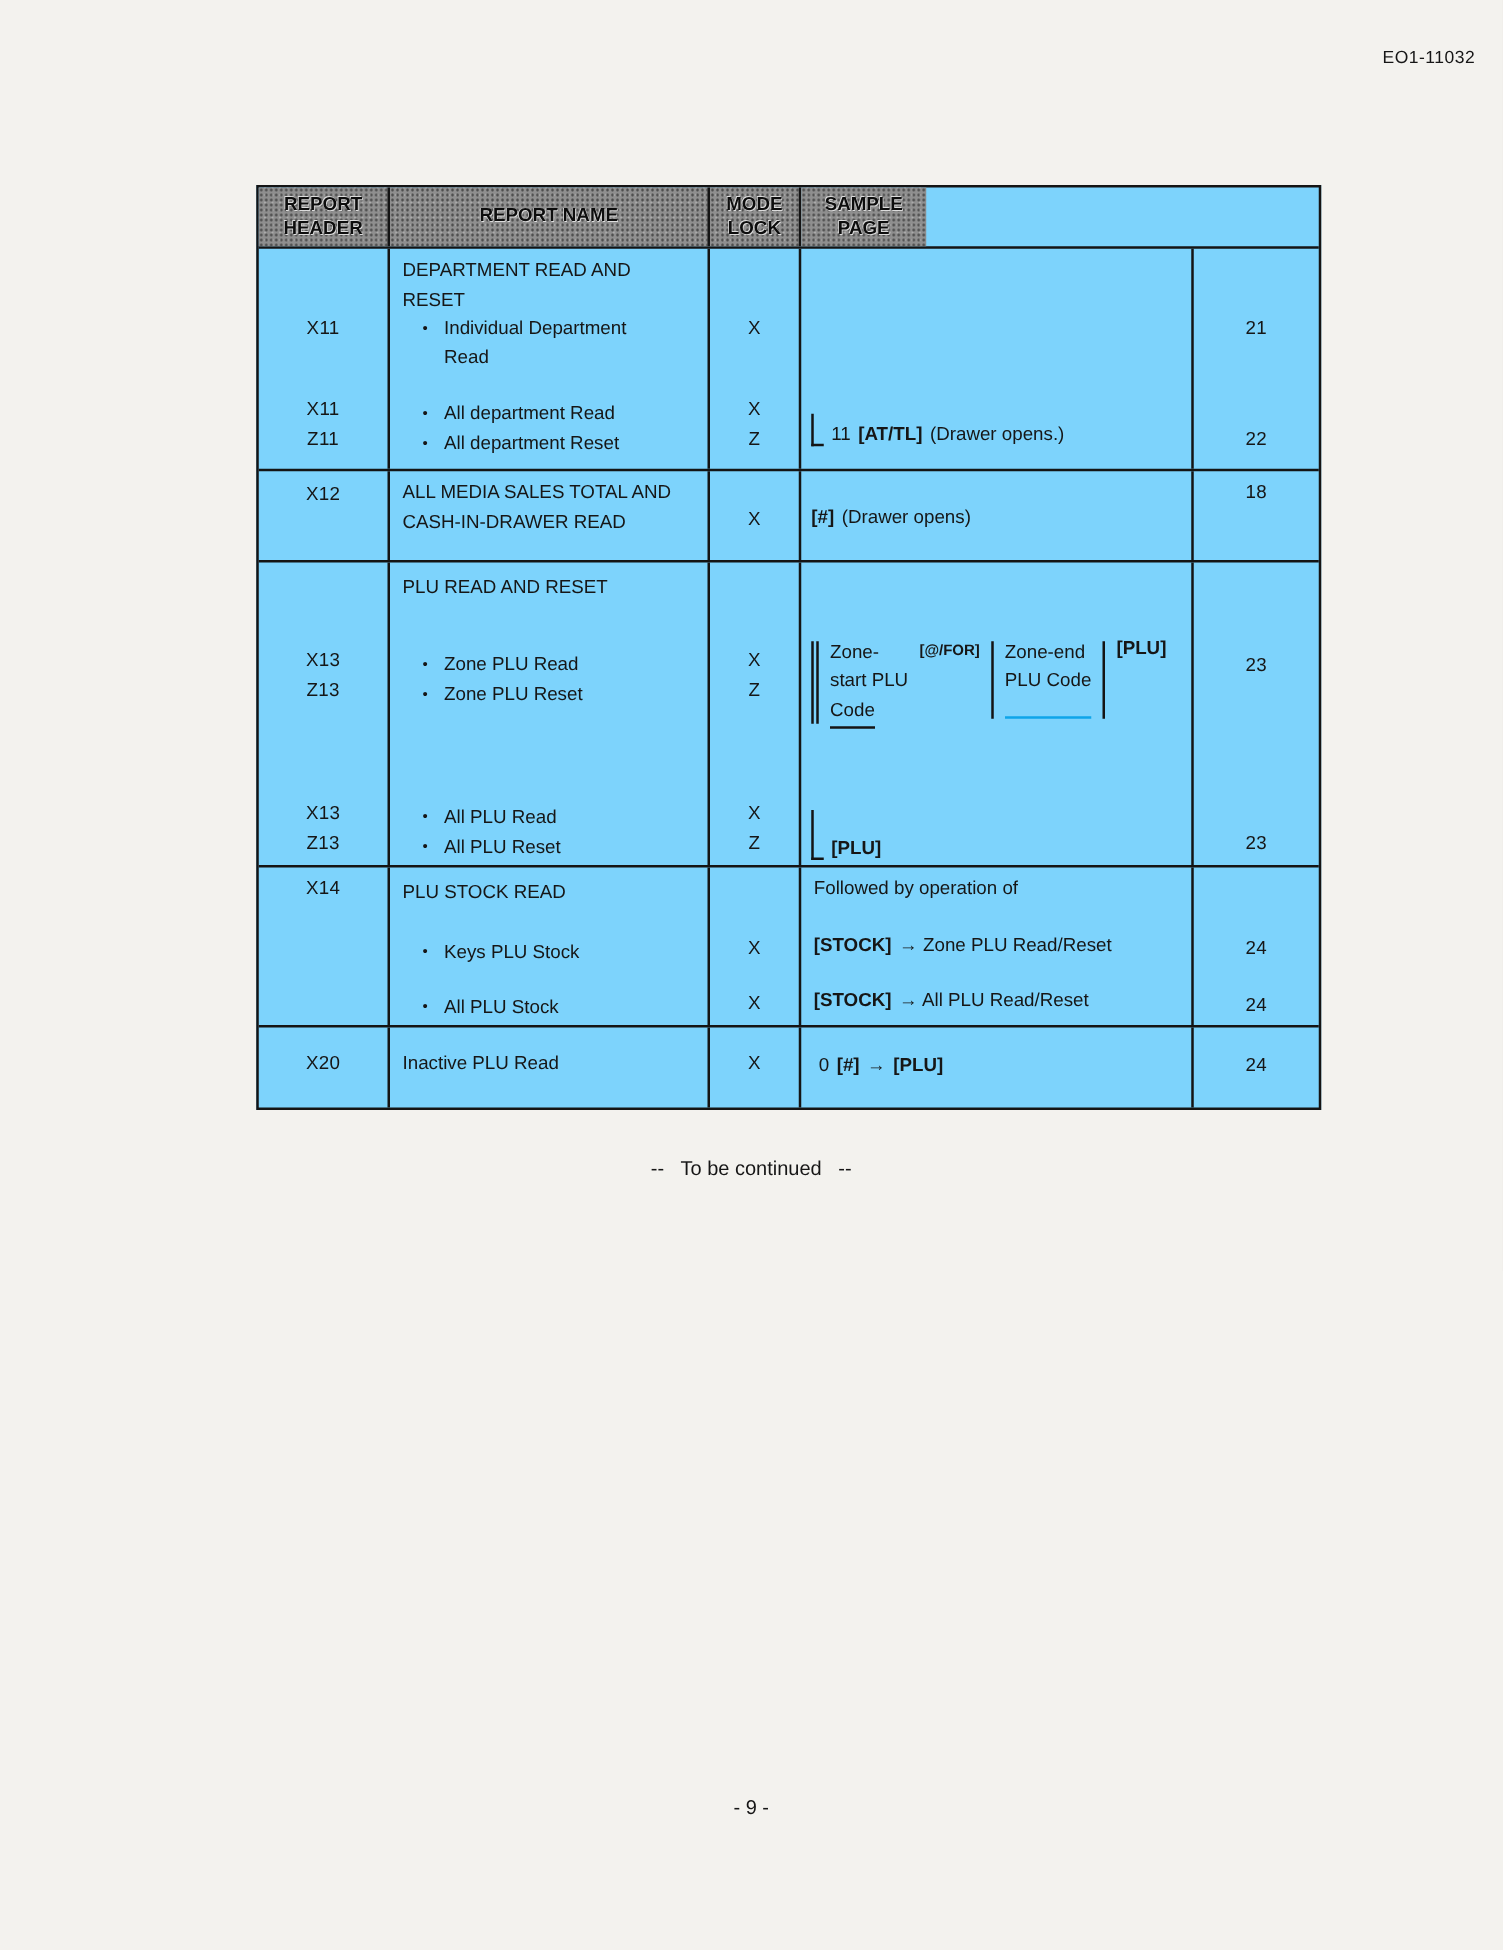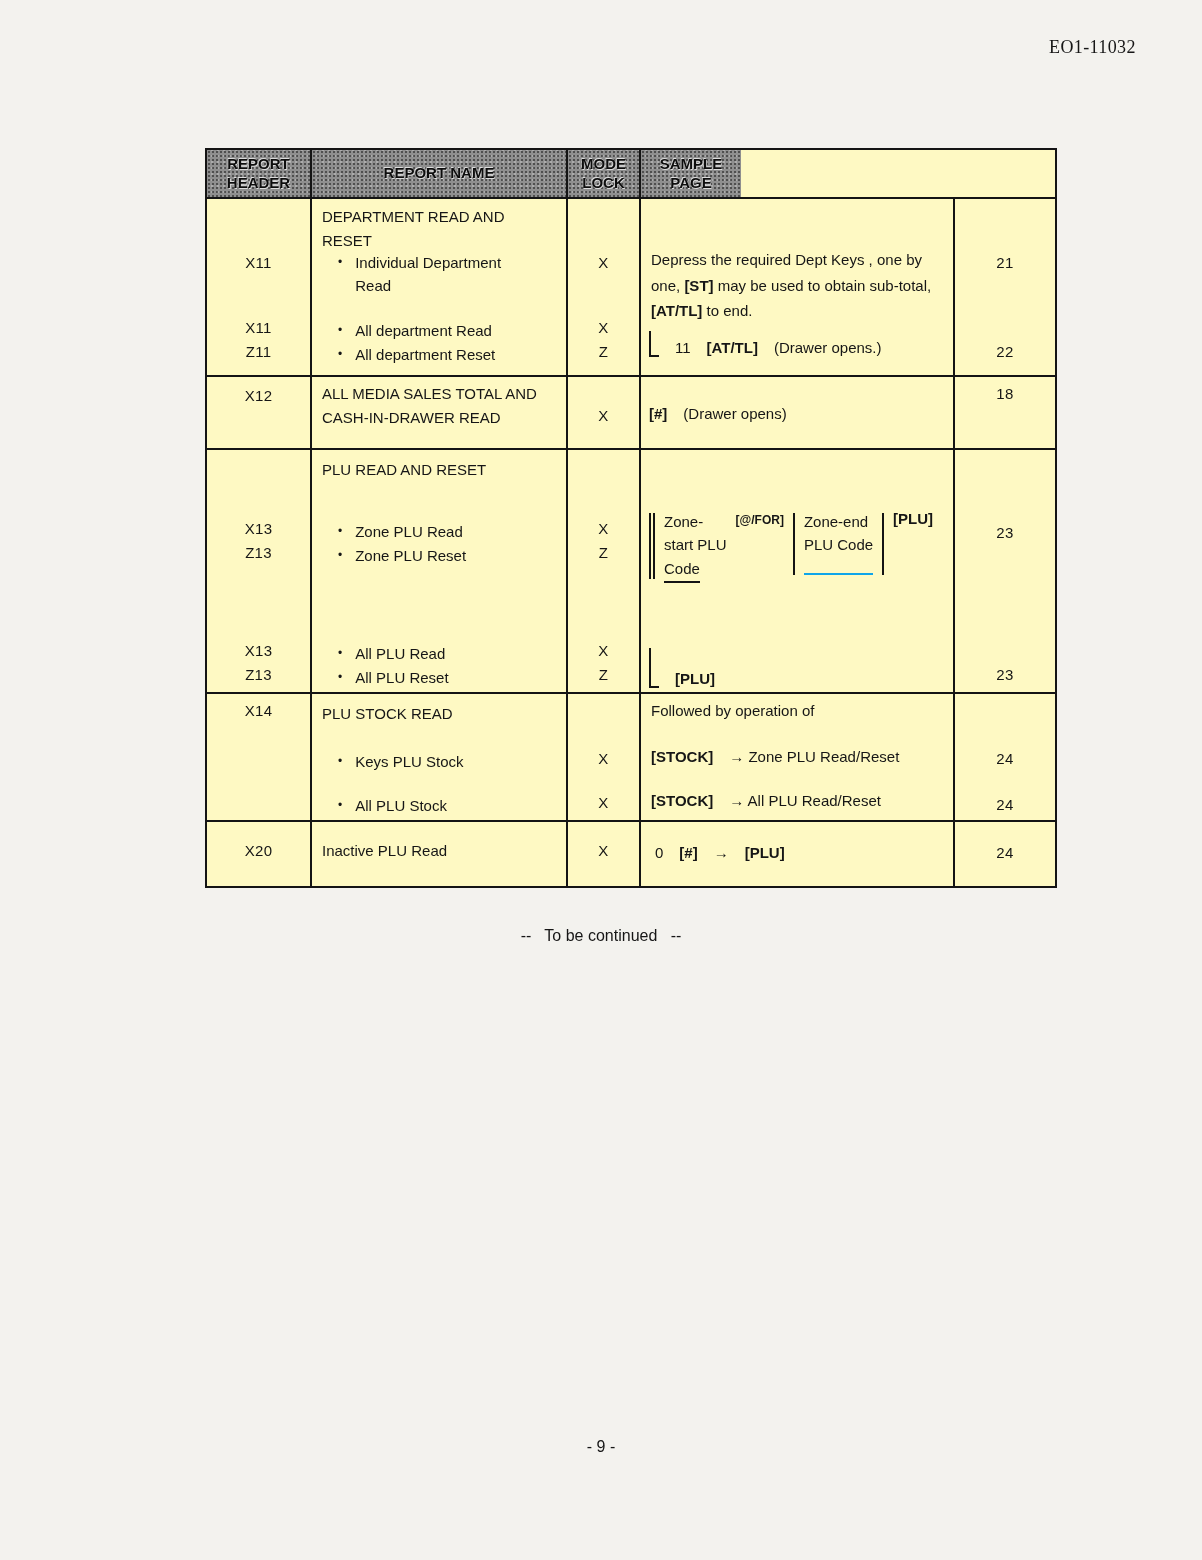--- a/index.html
+++ b/index.html
@@ -8,27 +8,27 @@
     font-family:"Liberation Sans", sans-serif;
     background:#e9e8e4;
     color:#161616;
     position:relative;
   }
   .page {
     position:absolute; inset:0;
     background:#f3f2ee;
   }
   .doc-code {
-    position:absolute; top:37px; left:1049px;
-    font-size:18px; letter-spacing:.4px;font-family:Liberation Serif, serif;
+    position:absolute; top:37px; left:1106px;
+    font-size:14px; letter-spacing:.4px;
   }
   
   .rtable {
     position:absolute; left:205px; top:148px; width:852px;
-    border:2px solid #141414; background:#fef9c3;
+    border:2px solid #141414; background:#7dd3fc;
   }
   .thead { display:flex; height:49px; border-bottom:2px solid #141414; }
   .th {
     border-right:2px solid #141414;
     display:flex; align-items:center; justify-content:center;
     text-align:center; white-space:pre-line;
     font-weight:700; font-size:15px; line-height:1.25;
     color:#0d0d0d;
     background-color:#8f8f8f;
     background-image:
@@ -46,21 +46,21 @@
   .s1 { height:178px; } .s2 { height:73px; } .s3 { height:244px; }
   .s4 { height:128px; } .s5 { height:64px; }
 
   .abs { position:absolute; }
   .code, .mode, .pg { position:absolute; width:100%; text-align:center; letter-spacing:.3px; }
   .sect-title { line-height:1.6; }
   .item { display:flex; gap:13px; align-items:flex-start; left:26px; line-height:1.55; }
   .bullet { font-size:12px; line-height:22px; }
   .kmain { left:10px; width:300px; line-height:1.7; }
   .key { font-weight:700; }
-  .kop { left:8px; display:flex; align-items:flex-end; gap:16px; }
+  .kop { left:8px; display:flex; align-items:flex-end; gap:6px; }
   .kop .txt { padding-bottom:1px; }
   .lbrk { width:10px; height:26px; border-left:2px solid #141414; border-bottom:2px solid #141414; }
   .lbrk.tall { height:40px; }
   
   .diagram { left:8px; display:flex; align-items:flex-start; gap:9px; }
   .dbrk { width:6px; height:66px; border-left:2px solid #141414; border-right:2px solid #141414; margin-top:3px; }
   .vsep { width:0; height:62px; border-left:2px solid #141414; margin-top:3px; }
   .stack { line-height:1.55; }
   .uline { display:inline-block; border-bottom:2px solid #141414; padding-bottom:1px;text-align:right; }
   .uline-gap { display:inline-block; border-bottom:2px solid #0ea5e9; padding-bottom:16px; }
@@ -107,27 +107,20 @@
           <span class="bullet">•</span>
           <span>All department Reset</span>
         </div>
       </div>
       <div class="cell c3">
         <div class="mode" style="top:55px">X</div>
         <div class="mode" style="top:120px">X</div>
         <div class="mode" style="top:144px">Z</div>
       </div>
       <div class="cell c4">
-        <div class="abs kmain" style="top:48px">
-          <span>Depress the required Dept Keys , one by one,</span>
-          <b class="key">[ST]</b>
-          <span>may be used to obtain sub-total,</span>
-          <b class="key">[AT/TL]</b>
-          <span>to end.</span>
-        </div>
         <div class="abs kop" style="top:132px">
           <span class="lbrk"></span>
           <span class="txt">11</span>
           <b class="key txt">[AT/TL]</b>
           <span class="txt">(Drawer opens.)</span>
         </div>
       </div>
       <div class="cell c5">
         <div class="pg" style="top:55px">21</div>
         <div class="pg" style="top:144px">22</div>

